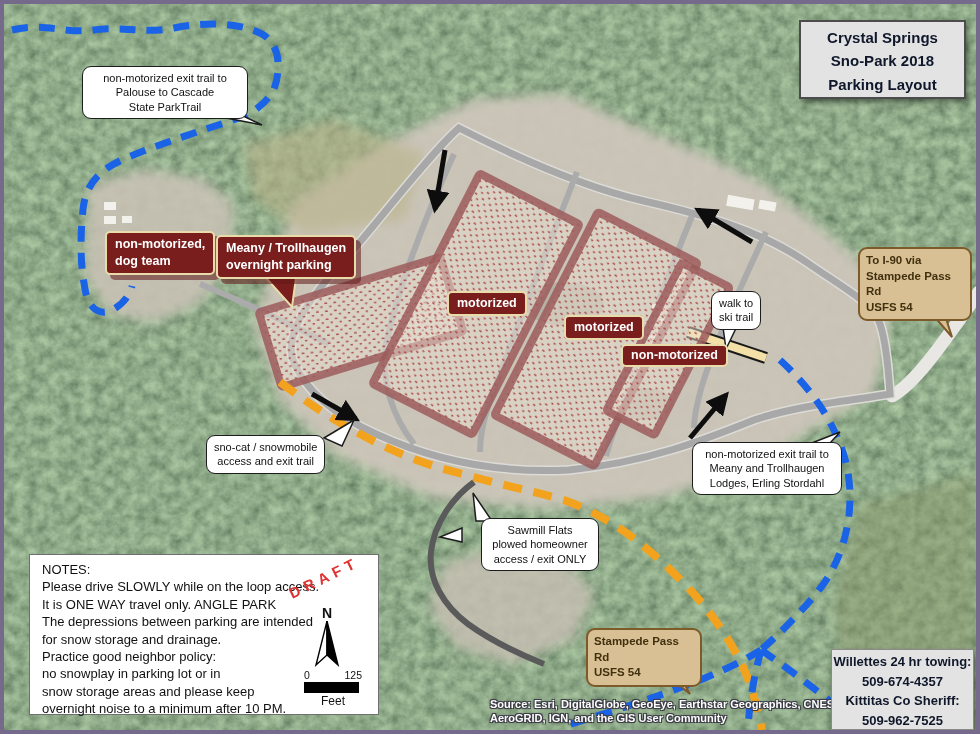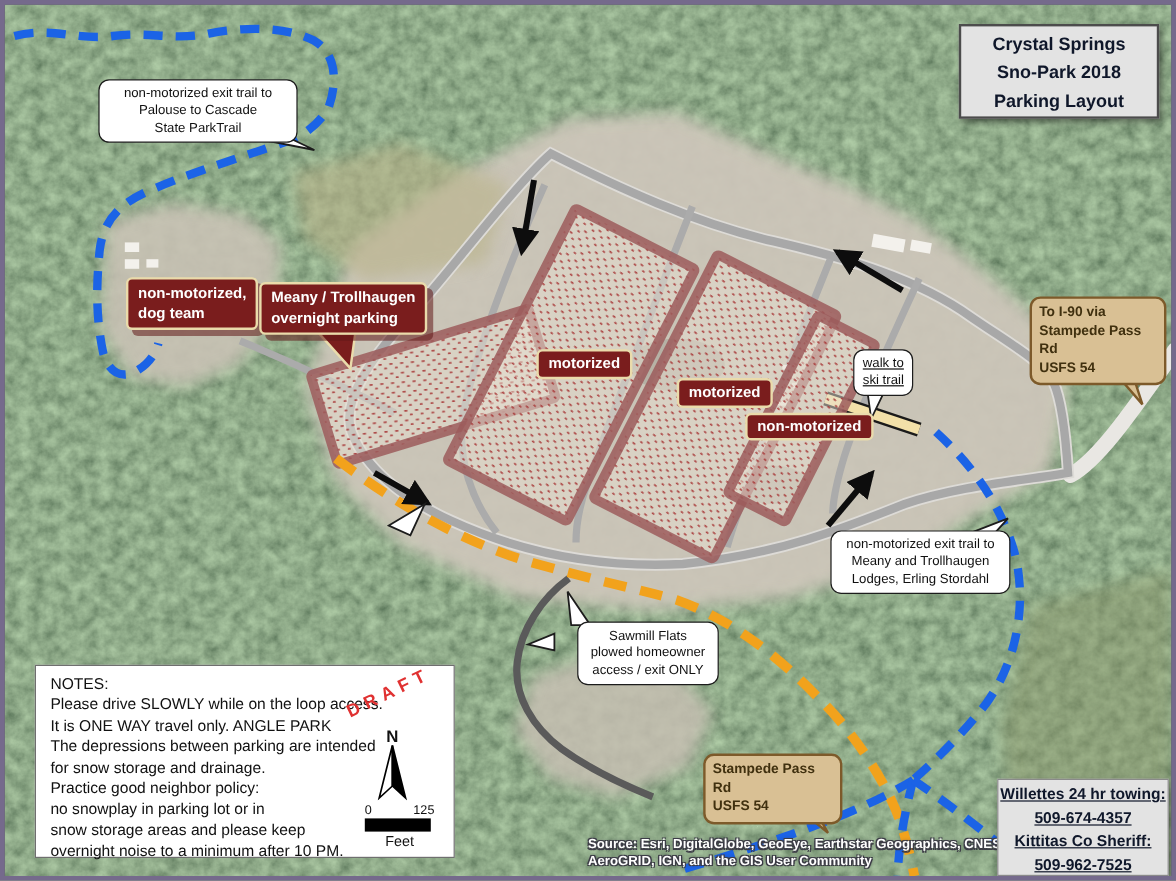--- a/index.html
+++ b/index.html
@@ -15,21 +15,21 @@
        color:#40300f;font-weight:bold;font-size:11.5px;line-height:1.35;
        padding:4px 6px;}
   .redbox{background:#7a1d1d;border:2px solid #eadbab;border-radius:5px;
           color:#ffffff;font-weight:bold;font-size:12.5px;line-height:1.35;
           text-align:left;padding:3px 8px;}
   .redshadow{box-shadow:5px 5px 0 rgba(96,24,24,0.55);}
   .graybox{background:#e3e3e3;border:2px solid #4c4c4c;font-weight:bold;
            text-align:center;color:#0f172a;box-shadow:2px 3px 5px rgba(0,0,0,.45);}
   #titlebox{left:795px;top:16px;width:163px;height:71px;font-size:15px;line-height:1.55;padding-top:4px;}
   #towingbox{left:827px;top:645px;width:141px;height:77px;font-size:13px;line-height:1.5;
-             border:1px solid #8a8a8a;z-index:4;padding-top:2px;text-decoration:underline;}
+             border:1px solid #8a8a8a;z-index:4;padding-top:2px;}
   #notesbox{left:25px;top:550px;width:350px;height:161px;background:#ffffff;
             border:1px solid #6f6f6f;box-sizing:border-box;padding:6px 16px 0 12px;
             color:#111;z-index:3;position:absolute;}
   #notesheading,#notesbody{font-size:13px;line-height:1.34;white-space:pre-line;}
   #draft{position:absolute;right:16px;top:14px;color:#e03131;font-weight:bold;
          font-size:15px;letter-spacing:5px;transform:rotate(-26deg);}
   #compass{position:absolute;right:36px;top:50px;width:30px;text-align:center;}
   #northlabel{font-weight:bold;font-size:14px;}
   #scalebar{position:absolute;right:16px;top:114px;width:58px;font-size:10.5px;}
   #scalebar .row{display:flex;justify-content:space-between;}
@@ -181,27 +181,29 @@
 
   <div class="ov redbox redshadow" style="left:212px;top:231px;">Meany / Trollhaugen
 overnight parking</div>
 
   <div class="ov redbox" style="left:443px;top:287px;padding:2px 8px;">motorized</div>
 
   <div class="ov redbox" style="left:560px;top:311px;padding:2px 8px;">motorized</div>
 
   <div class="ov redbox" style="left:617px;top:340px;padding:1px 8px;">non-motorized</div>
 
-  <div class="ov callout" style="left:707px;top:287px;text-decoration:underline;">walk to
+  <div class="ov callout" style="left:707px;top:287px;">walk to
 ski trail</div>
 
   <div class="ov tan" style="left:854px;top:243px;width:98px;">To I-90 via
 Stampede Pass Rd
 USFS 54</div>
 
+  <div class="ov callout" style="left:202px;top:431px;">sno-cat / snowmobile
+access and exit trail</div>
 
   <div class="ov callout" style="left:688px;top:438px;width:134px;">non-motorized exit trail to
 Meany and Trollhaugen
 Lodges, Erling Stordahl</div>
 
   <div class="ov callout" style="left:456px;top:514px;width:102px;margin-left:21px;">Sawmill Flats
 plowed homeowner
 access / exit ONLY</div>
 
   <div class="ov tan" style="left:582px;top:624px;width:100px;">Stampede Pass Rd

